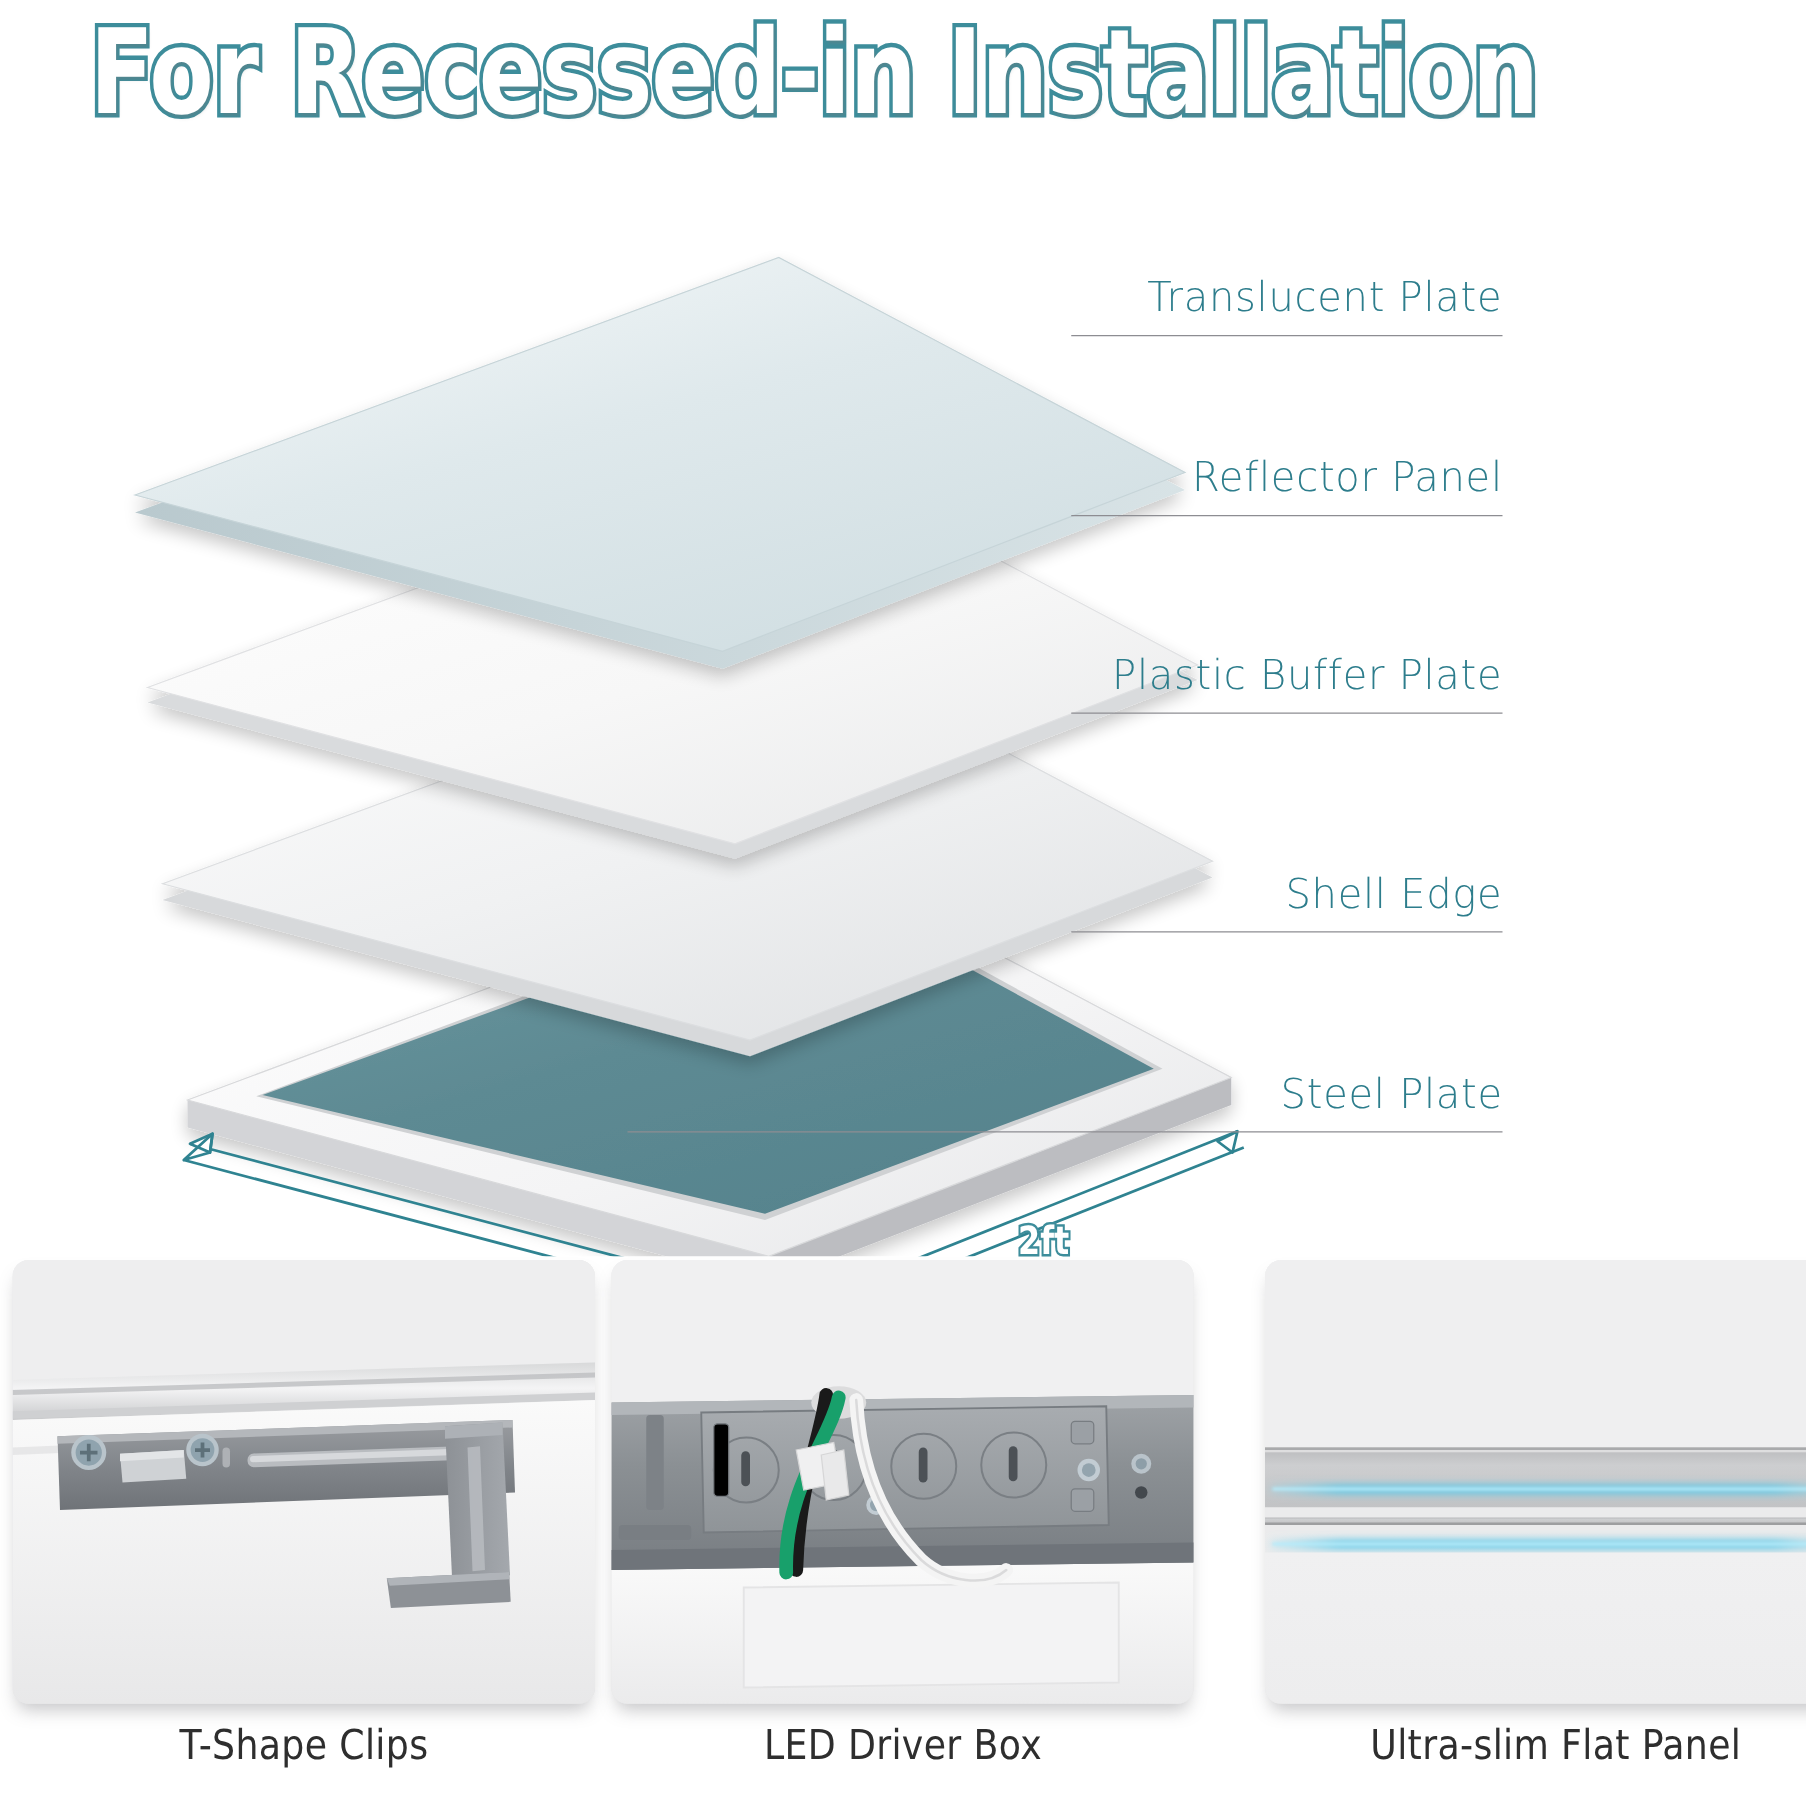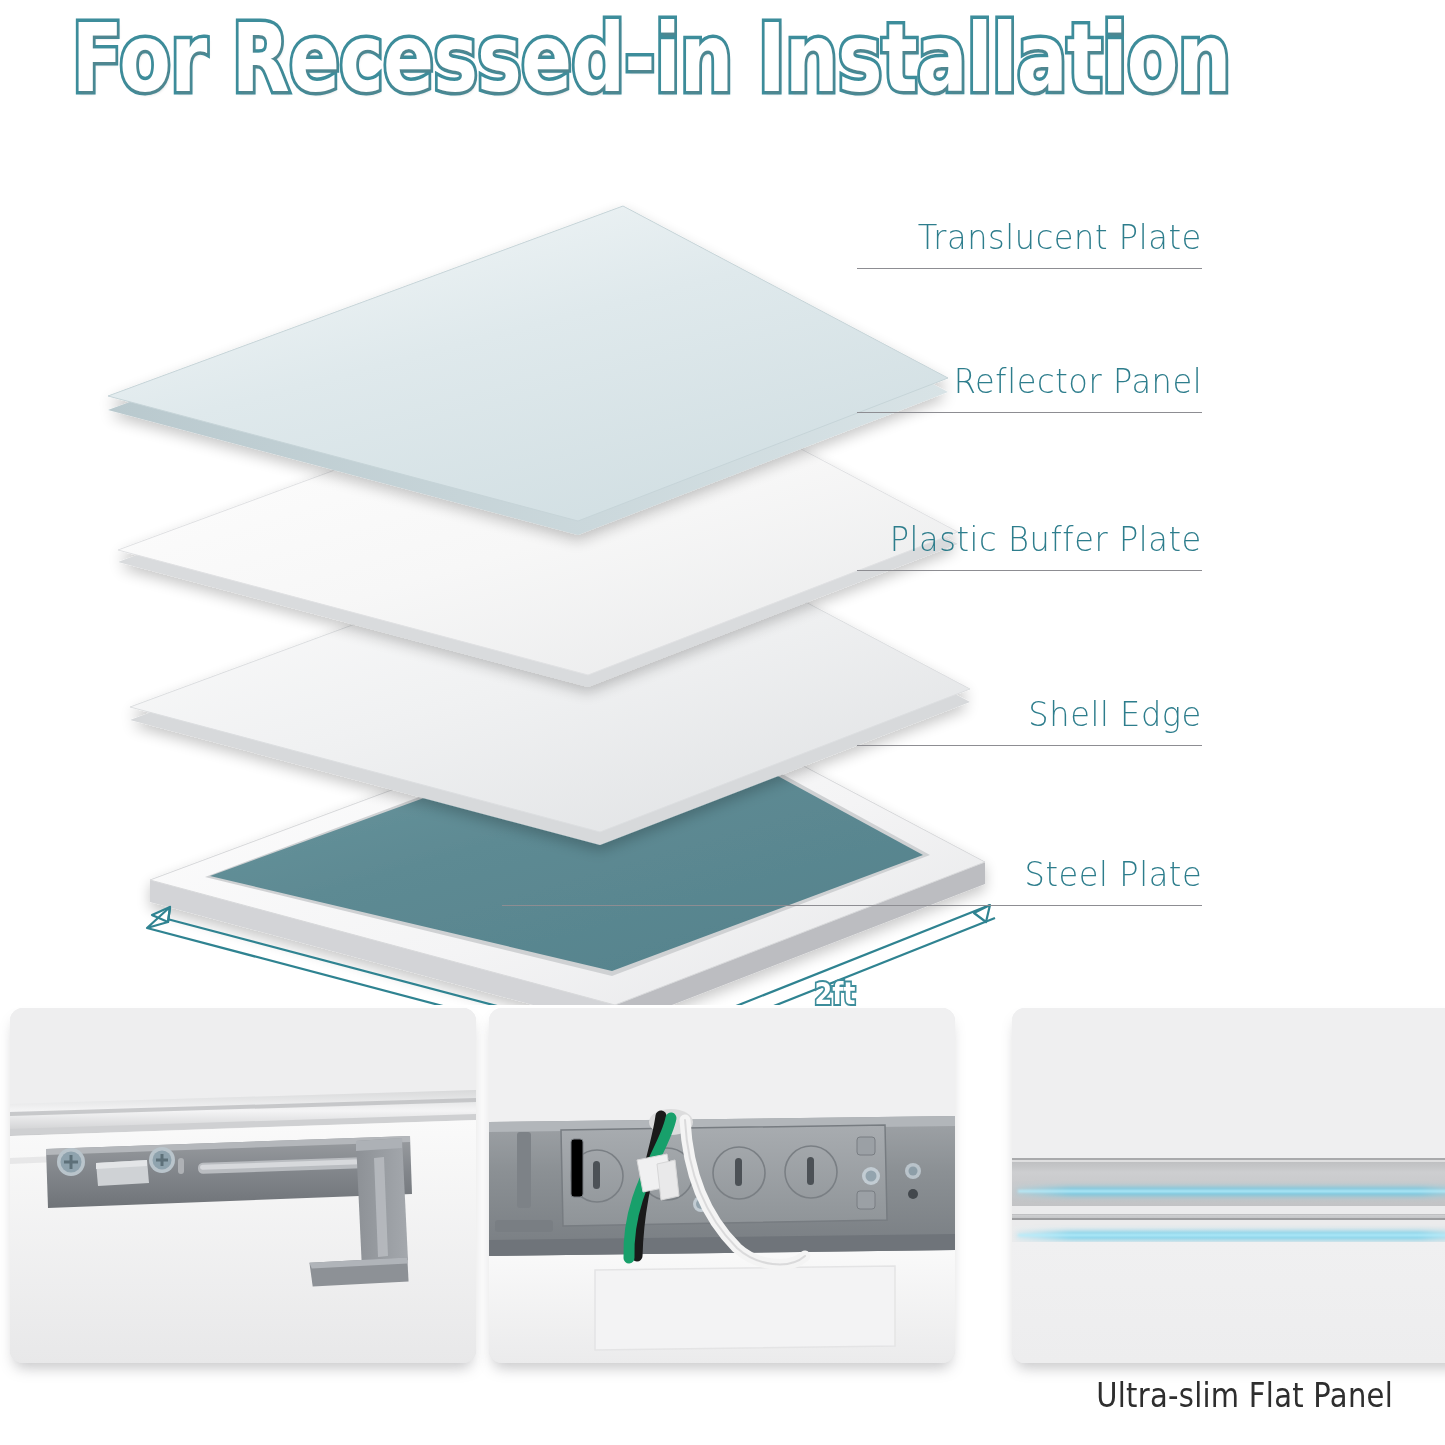--- a/index.html
+++ b/index.html
@@ -305,20 +305,23 @@
             <path d="M86,155 L137,152 L137,158 L86,161 Z" fill="#e3e5e7"></path>
 
             <path d="M346,133 L392,130 L398,252 L372,268 L352,262 Z" fill="url(#p1metal2)"></path>
             <path d="M300,252 L398,252 L398,276 L302,276 Z" fill="#8d9196" transform="rotate(-3 350 264)"></path>
             <path d="M300,252 L398,252 L398,258 L302,258 Z" fill="#b0b4b9" transform="rotate(-3 350 264)"></path>
             <path d="M364,150 L374,149 L378,248 L368,249 Z" fill="#b8bcc1" opacity="0.85"></path>
             <path d="M346,133 L392,130 L392,140 L346,143 Z" fill="#adb1b6"></path>
           </g>
         </svg>
       </div>
+      <div class="cap">
+        <span>T-Shape Clips</span>
+      </div>
     </div>
 
     <div class="photo-cell" style="left:489px;">
       <div class="photo">
         <svg viewBox="0 0 466 355" xmlns="http://www.w3.org/2000/svg">
           <defs>
             <linearGradient id="p2bg" x1="0" y1="0" x2="0.2" y2="1">
               <stop offset="0%" stop-color="#f1f1f2"></stop>
                 <stop offset="100%" stop-color="#e6e6e7"></stop>
             </linearGradient>
@@ -384,20 +387,23 @@
             <path d="M172,108 C168,140 150,180 148,248" stroke="#1a1a1a" stroke-width="11"></path>
             <path d="M182,110 C176,142 138,182 140,250" stroke="#18a06b" stroke-width="11"></path>
             <path d="M196,112 C198,150 208,200 248,240 C268,258 300,262 316,248" stroke="#f4f4f4" stroke-width="11"></path>
             <path d="M196,112 C198,150 208,200 248,240 C268,258 300,262 316,248" stroke="#d3d3d4" stroke-width="2" opacity="0.8"></path>
           </g>
 
           <path d="M148,152 L178,146 L184,178 L154,184 Z" fill="#f0f0f1" stroke="#d6d6d7"></path>
           <path d="M168,156 L186,152 L190,188 L172,192 Z" fill="#e9e9ea" stroke="#d6d6d7"></path>
         </svg>
       </div>
+      <div class="cap">
+        <span>LED Driver Box</span>
+      </div>
     </div>
 
     <div class="photo-cell" style="left:1012px;">
       <div class="photo">
         <svg viewBox="0 0 466 355" xmlns="http://www.w3.org/2000/svg">
           <defs>
             <linearGradient id="p3bg" x1="0" y1="0" x2="0.25" y2="1">
               <stop offset="0%" stop-color="#f2f2f3"></stop>
                 <stop offset="100%" stop-color="#e7e7e8"></stop>
             </linearGradient>

